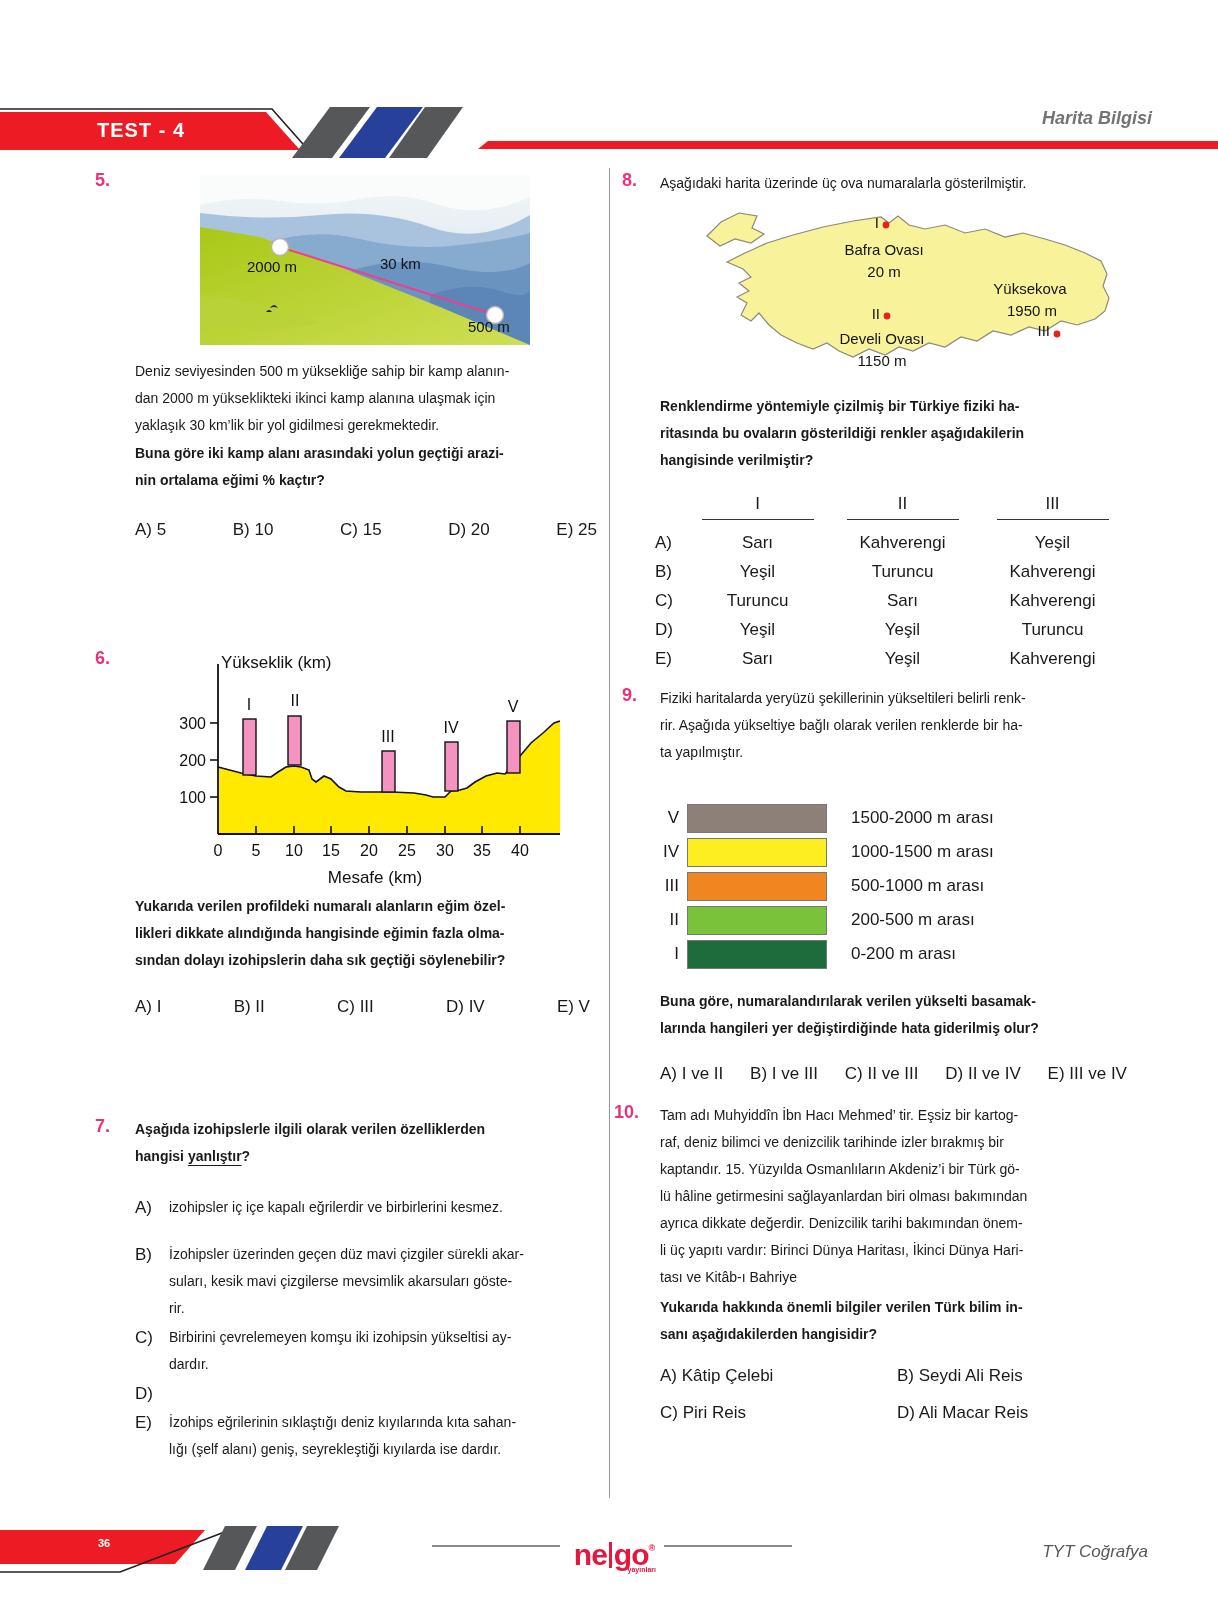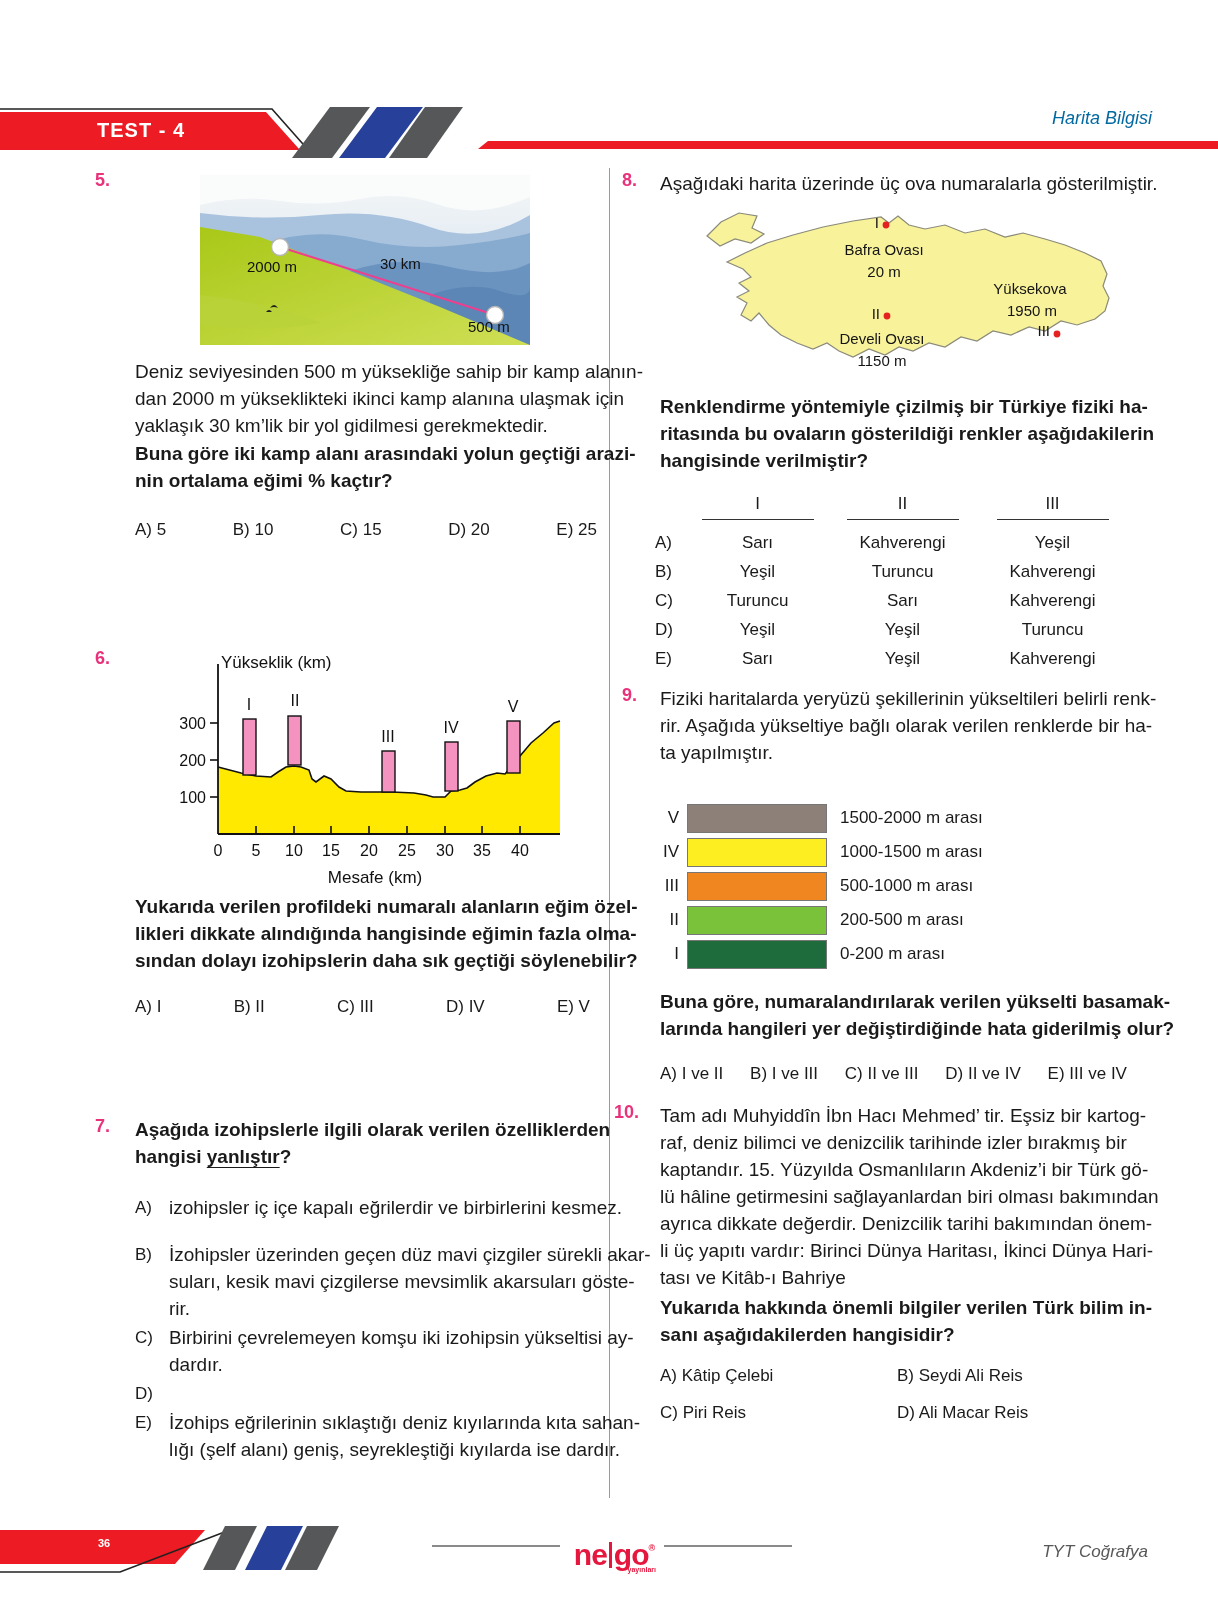--- a/index.html
+++ b/index.html
@@ -1,48 +1,48 @@
 <!DOCTYPE html>
 <html><head>
 <meta charset="utf-8">
 <style>
   * { margin:0; padding:0; box-sizing:border-box; }
   body { background:#fff; font-family:"Liberation Sans", sans-serif; color:#1a1a1a; }
   #page { position:relative; width:1218px; height:1615px; background:#fff; overflow:hidden; }
 
   .abs { position:absolute; }
   .num { font-weight:bold; font-size:18px; color:#e8327c; }
-  .line { font-size:19px; line-height:27px; white-space:nowrap; }
+  .line { font-size:14px; line-height:27px; white-space:nowrap; }
   .bold { font-weight:bold; }
   .opt-row { display:flex; justify-content:space-between; font-size:17px; }
   .optlist-item { display:flex; font-size:17px; line-height:27px; margin-bottom:2px; }
   .optlist-letter { width:34px; flex:none; }
   .u { text-decoration:underline; text-underline-offset:4px; }
 
   
-  .topic { font-style:italic; font-size:18px; color:#0369a1; }
+  .topic { font-style:italic; font-size:18px; color:#737373;font-weight:bold; }
   .test-label { color:#fff; font-weight:bold; font-size:20px; letter-spacing:1px; }
   .page-no { color:#fff; font-weight:bold; font-size:11px; }
   .brand-footer { color:#58585a; font-style:italic; font-size:17px; }
   .divider-v { position:absolute; left:609px; top:168px; width:1px; height:1330px; background:#9a9a9a; }
 
   
   .tbl { position:absolute; left:655px; width:470px; font-size:17px; }
   .tbl-row { display:grid; grid-template-columns:40px 125px 165px 135px; align-items:center; height:29px; }
   .tbl-head { height:24px; }
   .tbl-cell { text-align:center; }
   .tbl-head .tbl-cell { position:relative; }
   .hdr-u { display:inline-block; min-width:112px; border-bottom:1.5px solid #333; padding-bottom:5px; }
 
   
   .legend { position:absolute; left:655px; top:803px; width:470px; display:flex; flex-direction:column; gap:4px; }
   .legend-row { display:flex; align-items:center; height:30px; }
   .legend-num { width:32px; text-align:right; font-size:17px; padding-right:8px; }
   .legend-bar { width:140px; height:29px; border:1px solid #777; }
-  .legend-label { font-size:17px; padding-left:13px; }
+  .legend-label { font-size:17px; padding-left:24px; }
 
   
   .nego { position:absolute; left:566px; top:1520px; width:96px; height:52px; text-align:center; }
   .nego-line { font-weight:bold; font-size:30px; color:#e6173e; letter-spacing:-1px; line-height:56px;margin-top:38px; }
   .nego .bar { display:inline-block; width:3px; height:26px; background:#e6173e; vertical-align:-3px; margin:0 2px; }
   .nego .reg { font-size:9px; vertical-align:14px; }
   .nego-sub { position:absolute; right:6px; bottom:-1px; font-size:7px; color:#e6173e; font-weight:bold; }
   .foot-line { position:absolute; top:1545px; height:2px; background:#8a8a8a; }
 </style>
 </head>

